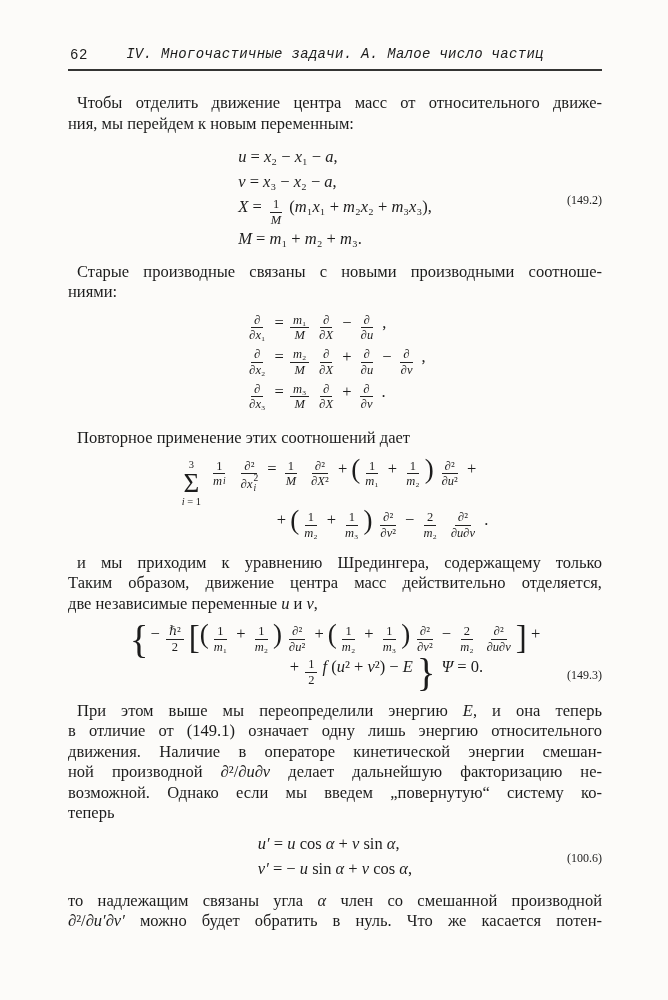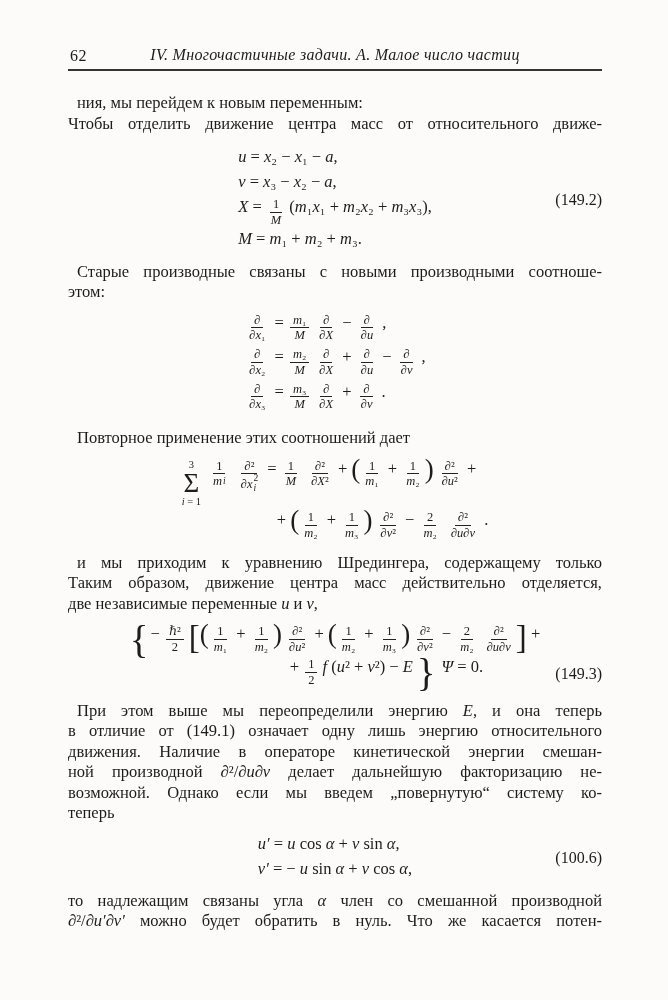--- a/index.html
+++ b/index.html
@@ -7,37 +7,37 @@
     position:relative;
     width:668px;height:1000px;
     box-sizing:border-box;
     background:#fcfbf9;
     color:#1c1c1c;
     padding:46px 66px 0 68px;
     font-family:"Liberation Serif","DejaVu Serif",serif;
     overflow:hidden;
   }
   
-  .header{position:relative;height:20px;font-size:16px;}
+  .header{position:relative;height:20px;font-size:14px;font-family:Liberation Mono, monospace;}
   .pnum{position:absolute;left:2px;top:1px;letter-spacing:0.5px;}
   .htitle{display:block;text-align:center;font-style:italic;letter-spacing:0.3px;}
   .rule{margin-top:3px;height:2px;background:#343434;}
   
   .para{font-size:16.5px;line-height:20.5px;margin:0;}
   .para.ind .tline:first-child{text-indent:9px;}
   .tline{text-align:justify;text-align-last:justify;}
   .tline.short{text-align-last:left;}
   .mi{font-style:italic;}
   .mr{font-style:normal;}
   
   .eqblock{position:relative;font-size:16.5px;}
   .eqgroup{display:table;margin:0 auto;}
   .eqline{display:flex;align-items:flex-start;justify-content:flex-start;margin:2px 0;min-height:24px;}
   .eqline span{white-space:pre;}
-  .eqlabel{position:absolute;right:0;top:50%;transform:translateY(-50%);font-size:16px;}
+  .eqlabel{position:absolute;right:0;top:50%;transform:translateY(-50%);font-size:12px;}
   .frac{display:inline-flex;flex-direction:column;align-items:center;margin:0 2px;font-size:12.5px;line-height:1.18;}
   .fn{display:block;padding:0 3px;border-bottom:1px solid #222;}
   .fd{display:block;padding:0 3px;}
   .sum{display:inline-flex;flex-direction:column;align-items:center;line-height:1;margin:0 3px 0 0;}
   .sum .sig{font-size:27px;line-height:0.95;}
   .sum .slim{font-size:10.5px;line-height:1.15;}
   .big{line-height:0.8;}
   .b1{font-size:27px;}
   .b2{font-size:33px;}
   .b3{font-size:39px;}
@@ -67,22 +67,22 @@
 <body>
 
 <div class="page" data-name="book-page">
   <div class="header" data-name="page-header">
     <span class="pnum" data-name="page-number">62</span>
     <span class="htitle" data-name="running-title">IV. Многочастичные задачи. А. Малое число частиц</span>
   </div>
   <div class="rule" data-name="header-rule"></div>
   <div class="body" id="flow" data-name="content-flow">
       <div class="para ind" data-name="paragraph-1">
+        <div class="tline" data-name="text-line"><span class="mr" data-name="text-run">Чтобы отделить движение центра масс от относительного движе-</span></div>
         <div class="tline short" data-name="text-line"><span class="mr" data-name="text-run">ния, мы перейдем к новым переменным:</span></div>
-        <div class="tline" data-name="text-line"><span class="mr" data-name="text-run">Чтобы отделить движение центра масс от относительного движе-</span></div>
       </div>
       <div class="eqblock" data-name="eq-149-2">
         <div class="eqgroup" data-name="equation-group">
           <div class="eqline" data-name="equation-line">
             <span data-name="math-text"><span class="mi" data-name="math-run">u</span><span class="mr" data-name="math-run"> = </span><span class="mi" data-name="math-run">x</span><span class="mr" data-name="math-run">₂ − </span><span class="mi" data-name="math-run">x</span><span class="mr" data-name="math-run">₁ − </span><span class="mi" data-name="math-run">a</span><span class="mr" data-name="math-run">,</span></span>
           </div>
           <div class="eqline" data-name="equation-line">
             <span data-name="math-text"><span class="mi" data-name="math-run">v</span><span class="mr" data-name="math-run"> = </span><span class="mi" data-name="math-run">x</span><span class="mr" data-name="math-run">₃ − </span><span class="mi" data-name="math-run">x</span><span class="mr" data-name="math-run">₂ − </span><span class="mi" data-name="math-run">a</span><span class="mr" data-name="math-run">,</span></span>
           </div>
           <div class="eqline" data-name="equation-line">
@@ -92,21 +92,21 @@
             <span data-name="math-text"><span class="mr" data-name="math-run">(</span><span class="mi" data-name="math-run">m</span><span class="mr" data-name="math-run">₁</span><span class="mi" data-name="math-run">x</span><span class="mr" data-name="math-run">₁ + </span><span class="mi" data-name="math-run">m</span><span class="mr" data-name="math-run">₂</span><span class="mi" data-name="math-run">x</span><span class="mr" data-name="math-run">₂ + </span><span class="mi" data-name="math-run">m</span><span class="mr" data-name="math-run">₃</span><span class="mi" data-name="math-run">x</span><span class="mr" data-name="math-run">₃),</span></span>
           </div>
           <div class="eqline" data-name="equation-line">
             <span data-name="math-text"><span class="mi" data-name="math-run">M</span><span class="mr" data-name="math-run"> = </span><span class="mi" data-name="math-run">m</span><span class="mr" data-name="math-run">₁ + </span><span class="mi" data-name="math-run">m</span><span class="mr" data-name="math-run">₂ + </span><span class="mi" data-name="math-run">m</span><span class="mr" data-name="math-run">₃.</span></span>
           </div>
         </div>
         <span class="eqlabel" data-name="equation-number">(149.2)</span>
       </div>
       <div class="para ind" data-name="paragraph-2">
         <div class="tline" data-name="text-line"><span class="mr" data-name="text-run">Старые производные связаны с новыми производными соотноше-</span></div>
-        <div class="tline short" data-name="text-line"><span class="mr" data-name="text-run">этом:</span></div>
+        <div class="tline short" data-name="text-line"><span class="mr" data-name="text-run">ниями:</span></div>
       </div>
       <div class="eqblock" data-name="eq-derivatives">
         <div class="eqgroup" data-name="equation-group">
           <div class="eqline" data-name="equation-line">
             <span class="frac" data-name="math-fraction"><span class="fn" data-name="fraction-numerator"><span data-name="math-text"><span class="mi" data-name="math-run">∂</span></span></span><span class="fd" data-name="fraction-denominator"><span data-name="math-text"><span class="mi" data-name="math-run">∂x</span><span class="mr" data-name="math-run">₁</span></span></span></span>
             <span data-name="math-text"><span class="mr" data-name="math-run"> = </span></span>
             <span class="frac" data-name="math-fraction"><span class="fn" data-name="fraction-numerator"><span data-name="math-text"><span class="mi" data-name="math-run">m</span><span class="mr" data-name="math-run">₁</span></span></span><span class="fd" data-name="fraction-denominator"><span data-name="math-text"><span class="mi" data-name="math-run">M</span></span></span></span>
             <span data-name="math-space" style="display: inline-block; width: 3px;"></span>
             <span class="frac" data-name="math-fraction"><span class="fn" data-name="fraction-numerator"><span data-name="math-text"><span class="mi" data-name="math-run">∂</span></span></span><span class="fd" data-name="fraction-denominator"><span data-name="math-text"><span class="mi" data-name="math-run">∂X</span></span></span></span>
             <span data-name="math-text"><span class="mr" data-name="math-run"> − </span></span>

